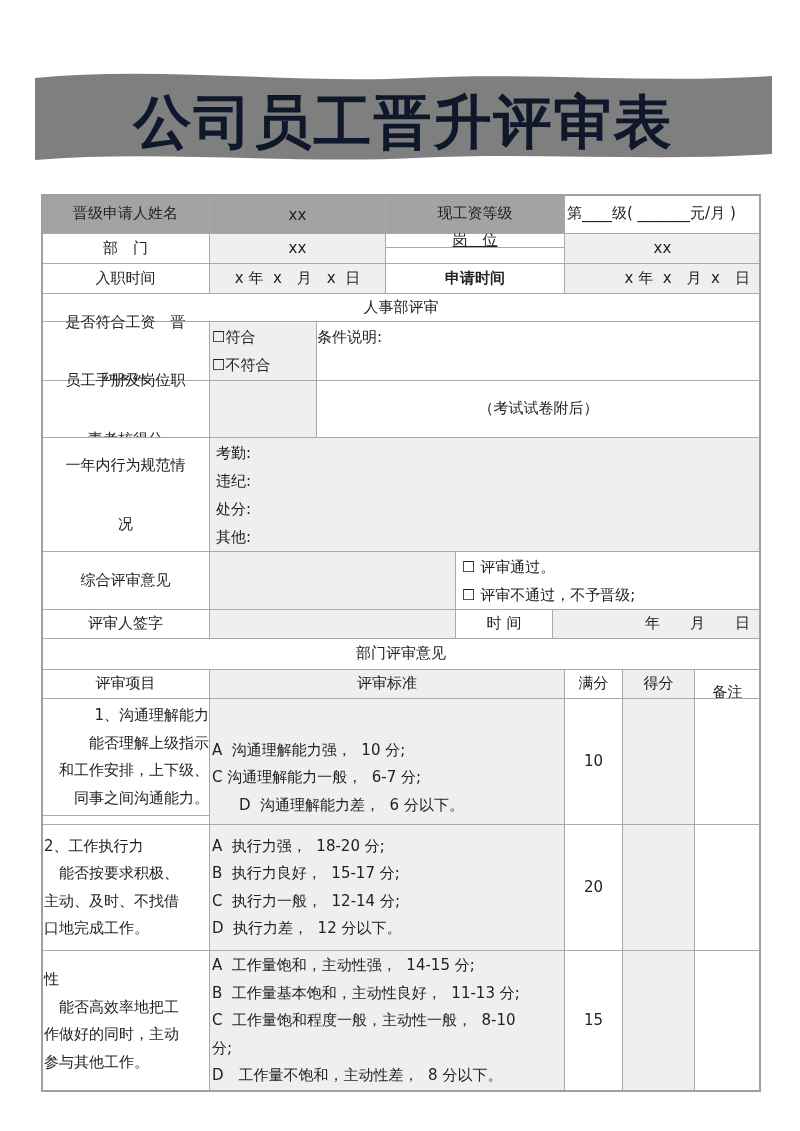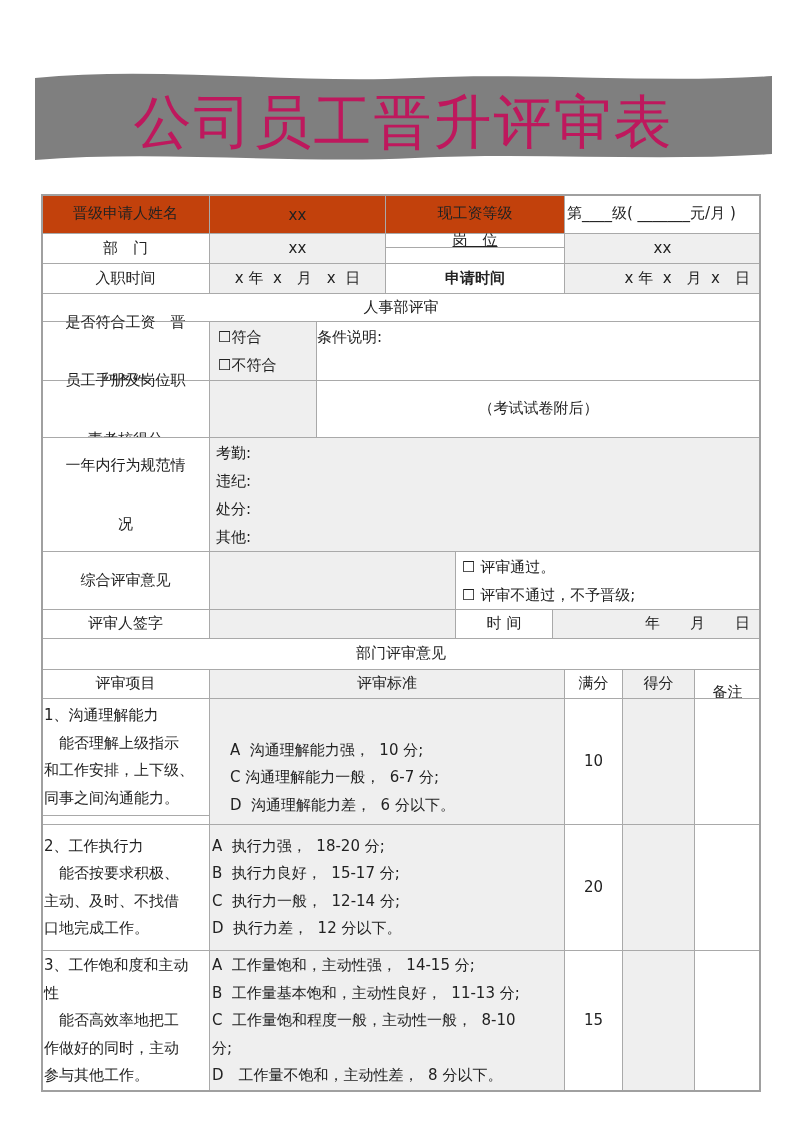--- a/index.html
+++ b/index.html
@@ -1,25 +1,25 @@
 <!DOCTYPE html>
 <html><head>
 <meta charset="utf-8">
 <style>
   html, body { margin:0; padding:0; }
   body { width:800px; height:1131px; background:#ffffff; position:relative; overflow:hidden;
          font-family:"DejaVu Sans","Liberation Sans",sans-serif; color:#222; }
   .banner { position:absolute; left:35px; top:70px; width:737px; height:95px; }
   .banner svg { position:absolute; left:0; top:0; }
   .banner .title { position:absolute; left:0; right:0; top:14px; text-align:center;
-                   font-size:58px; font-weight:normal; color:#be185d; letter-spacing:2px; }
+                   font-size:58px; font-weight:bold; color:#0f172a; letter-spacing:2px; }
   .c { position:absolute; box-sizing:border-box; border:1px solid #a9a9a9; font-size:15px;
        display:flex; align-items:center; justify-content:center; text-align:center; line-height:1.3; }
   .g { background:#efefef; }
-  .h { background:#c2410c; }
+  .h { background:#a3a3a3; }
   .w { background:#ffffff; }
   .l { justify-content:flex-start; text-align:left; padding-left:6px; }
   .col { flex-direction:column;gap:31px; }
   .lines { display:flex; flex-direction:column; align-items:flex-start; justify-content:center;
            text-align:left; padding-left:6px; }
   .lines span { line-height:28px; white-space:nowrap; }
   .crit { font-size:15px; }
   .crit span { line-height:27.5px; }
   .item span { line-height:27.5px; white-space:nowrap; }
   .frame { position:absolute; left:41px; top:194px; width:720px; height:898px;
@@ -49,21 +49,21 @@
 <div class="c g" style="left:209px;top:263px;width:177px;height:31px;white-space:pre;">x 年  x　月　x  日</div>
 <div class="c w" style="left:385px;top:263px;width:180px;height:31px;font-weight:bold;">申请时间</div>
 <div class="c g" style="left:564px;top:263px;width:197px;height:31px;white-space:pre;justify-content:flex-end;padding-right:10px;">x 年  x　月  x　日</div>
 
 <div class="c w" style="left:41px;top:293px;width:720px;height:29px;">人事部评审</div>
 
 <div class="c w col" style="left:41px;top:321px;width:169px;height:60px;">
   <span style="line-height:28px;white-space:pre;">是否符合工资　晋</span>
   <span style="line-height:28px;">级条件</span>
 </div>
-<div class="c g lines" style="left:209px;top:321px;width:108px;height:60px;padding-left:8px;">
+<div class="c g lines" style="left:209px;top:321px;width:108px;height:60px;padding-left:2px;">
   <span>☐符合</span>
   <span>☐不符合</span>
 </div>
 <div class="c w" style="left:316px;top:321px;width:445px;height:60px;align-items:flex-start;justify-content:flex-start;padding:6px 0 0 0;">
   <span>条件说明:</span>
 </div>
 
 <div class="c w col" style="left:41px;top:380px;width:169px;height:58px;">
   <span style="line-height:28px;">员工手册及岗位职</span>
   <span style="line-height:28px;">责考核得分</span>
@@ -95,30 +95,30 @@
 <div class="c g" style="left:552px;top:609px;width:209px;height:30px;justify-content:flex-end;padding-right:10px;white-space:pre;">年　　月　　日</div>
 
 <div class="c w" style="left:41px;top:638px;width:720px;height:32px;">部门评审意见</div>
 
 <div class="c w" style="left:41px;top:669px;width:169px;height:30px;">评审项目</div>
 <div class="c g" style="left:209px;top:669px;width:356px;height:30px;">评审标准</div>
 <div class="c w" style="left:564px;top:669px;width:59px;height:30px;">满分</div>
 <div class="c g" style="left:622px;top:669px;width:73px;height:30px;">得分</div>
 <div class="c w" style="left:694px;top:669px;width:67px;height:48px;">备注</div>
 
-<div class="c w lines item" style="left:41px;top:698px;width:169px;height:118px;padding-left:2px;">
+<div class="c w lines item" style="left:41px;top:698px;width:169px;height:118px;padding-left:2px;align-items:flex-end;">
   <span>1、沟通理解能力</span>
   <span style="white-space:pre;">　能否理解上级指示</span>
   <span>和工作安排，上下级、</span>
   <span>同事之间沟通能力。</span>
 </div>
-<div class="c g lines crit" style="left:209px;top:698px;width:356px;height:160px;padding-left:20px;">
+<div class="c g lines crit" style="left:209px;top:698px;width:356px;height:160px;padding-left:2px;">
   <span style="white-space:pre;">A  沟通理解能力强，  10 分;</span>
   <span style="white-space:pre;">C 沟通理解能力一般，  6-7 分;</span>
-  <span style="white-space:pre;">D  沟通理解能力差，  6 分以下。</span>
+  <span style="white-space:pre;margin-left:27px;">D  沟通理解能力差，  6 分以下。</span>
 </div>
 <div class="c w" style="left:564px;top:698px;width:59px;height:127px;">10</div>
 <div class="c g" style="left:622px;top:698px;width:73px;height:127px;"></div>
 <div class="c w" style="left:694px;top:698px;width:67px;height:127px;"></div>
 
 <div class="c w lines item" style="left:41px;top:824px;width:169px;height:127px;padding-left:2px;">
   <span>2、工作执行力</span>
   <span style="white-space:pre;">　能否按要求积极、</span>
   <span>主动、及时、不找借</span>
   <span>口地完成工作。</span>
@@ -127,21 +127,20 @@
   <span style="white-space:pre;">A  执行力强，  18-20 分;</span>
   <span style="white-space:pre;">B  执行力良好，  15-17 分;</span>
   <span style="white-space:pre;">C  执行力一般，  12-14 分;</span>
   <span style="white-space:pre;">D  执行力差，  12 分以下。</span>
 </div>
 <div class="c w" style="left:564px;top:824px;width:59px;height:127px;">20</div>
 <div class="c g" style="left:622px;top:824px;width:73px;height:127px;"></div>
 <div class="c w" style="left:694px;top:824px;width:67px;height:127px;"></div>
 
 <div class="c w lines item" style="left:41px;top:950px;width:169px;height:142px;padding-left:2px;">
-  <span>3、工作饱和度和主动</span>
   <span>性</span>
   <span style="white-space:pre;">　能否高效率地把工</span>
   <span>作做好的同时，主动</span>
   <span>参与其他工作。</span>
 </div>
 <div class="c g lines crit" style="left:209px;top:950px;width:356px;height:142px;padding-left:2px;">
   <span style="white-space:pre;">A  工作量饱和，主动性强，  14-15 分;</span>
   <span style="white-space:pre;">B  工作量基本饱和，主动性良好，  11-13 分;</span>
   <span style="white-space:pre;">C  工作量饱和程度一般，主动性一般，  8-10</span>
   <span style="white-space:pre;">分;</span>

